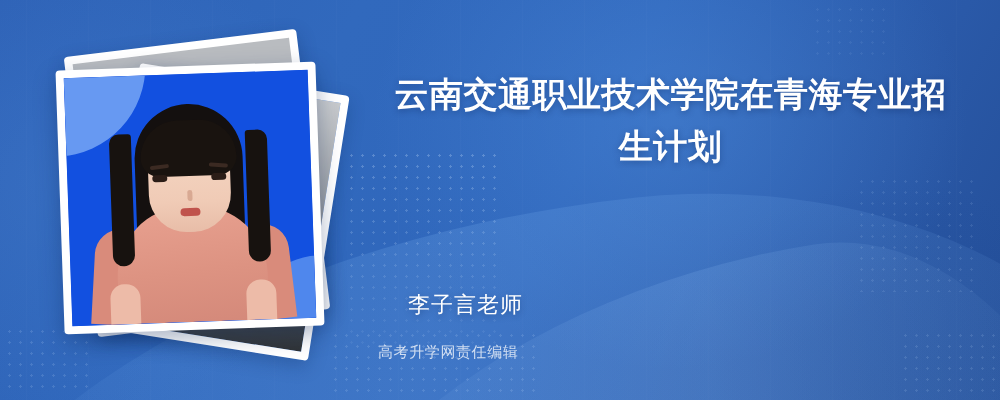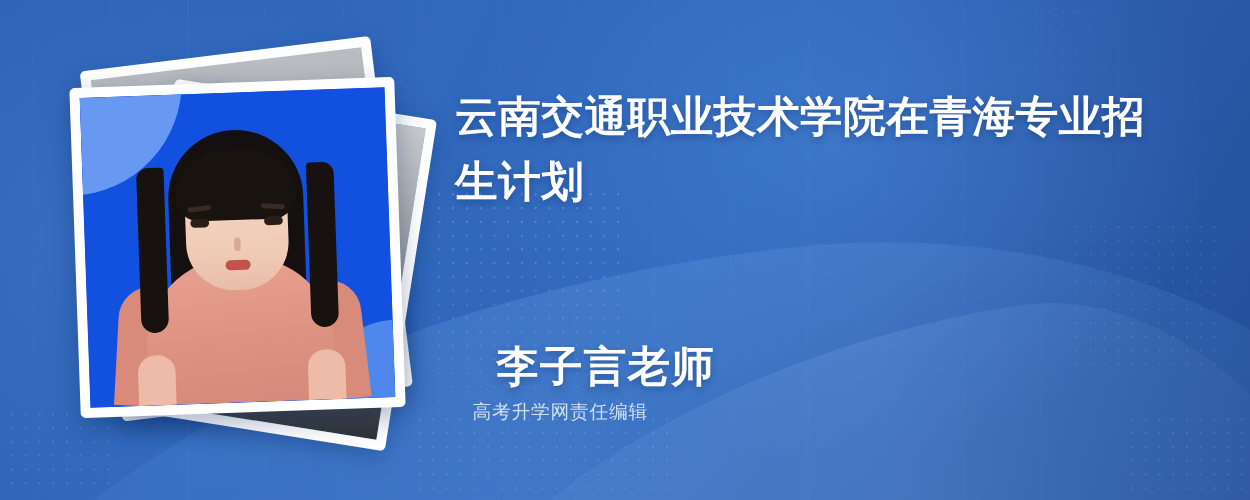--- a/index.html
+++ b/index.html
@@ -138,29 +138,29 @@
   .p-eyeR{right:68px;}
   .p-nose{position:absolute;left:50%;top:92px;width:5px;height:11px;transform:translateX(-50%);
     background:rgba(196,140,116,.55);border-radius:3px;}
   .p-mouth{position:absolute;left:50%;top:110px;width:20px;height:8px;transform:translateX(-50%);
     background:#c0534c;border-radius:10px;}
   .p-armL,.p-armR{position:absolute;bottom:0;width:30px;height:40px;background:#edbba8;}
   .p-armL{left:22px;border-radius:14px 14px 0 0;}
   .p-armR{right:22px;border-radius:14px 14px 0 0;}
 
   
-  #text-block{position:absolute;left:364px;top:68px;width:600px;}
+  #text-block{position:absolute;left:378px;top:68px;width:600px;text-align:center;}
   #title{
     color:#ffffff;font-weight:bold;font-size:34px;line-height:52px;
     letter-spacing:.5px;margin:0;text-shadow:0 2px 6px rgba(8,32,80,.35);
     max-width:585px;
   }
   #byline{position:absolute;left:392px;top:272px;}
   #author-name{
-    color:#ffffff;font-weight:bold;font-size:34px;line-height:34px;margin:5px;
+    color:#ffffff;font-weight:normal;font-size:22px;line-height:34px;margin:16px;
     letter-spacing:1px;text-shadow:0 2px 6px rgba(8,32,80,.35);
   }
   #author-role{
     color:#d2dff2;font-size:15px;line-height:28px;margin:4px 0 0 -14px;
     letter-spacing:.6px;
   }
 </style>
 </head>
 <body>
 

